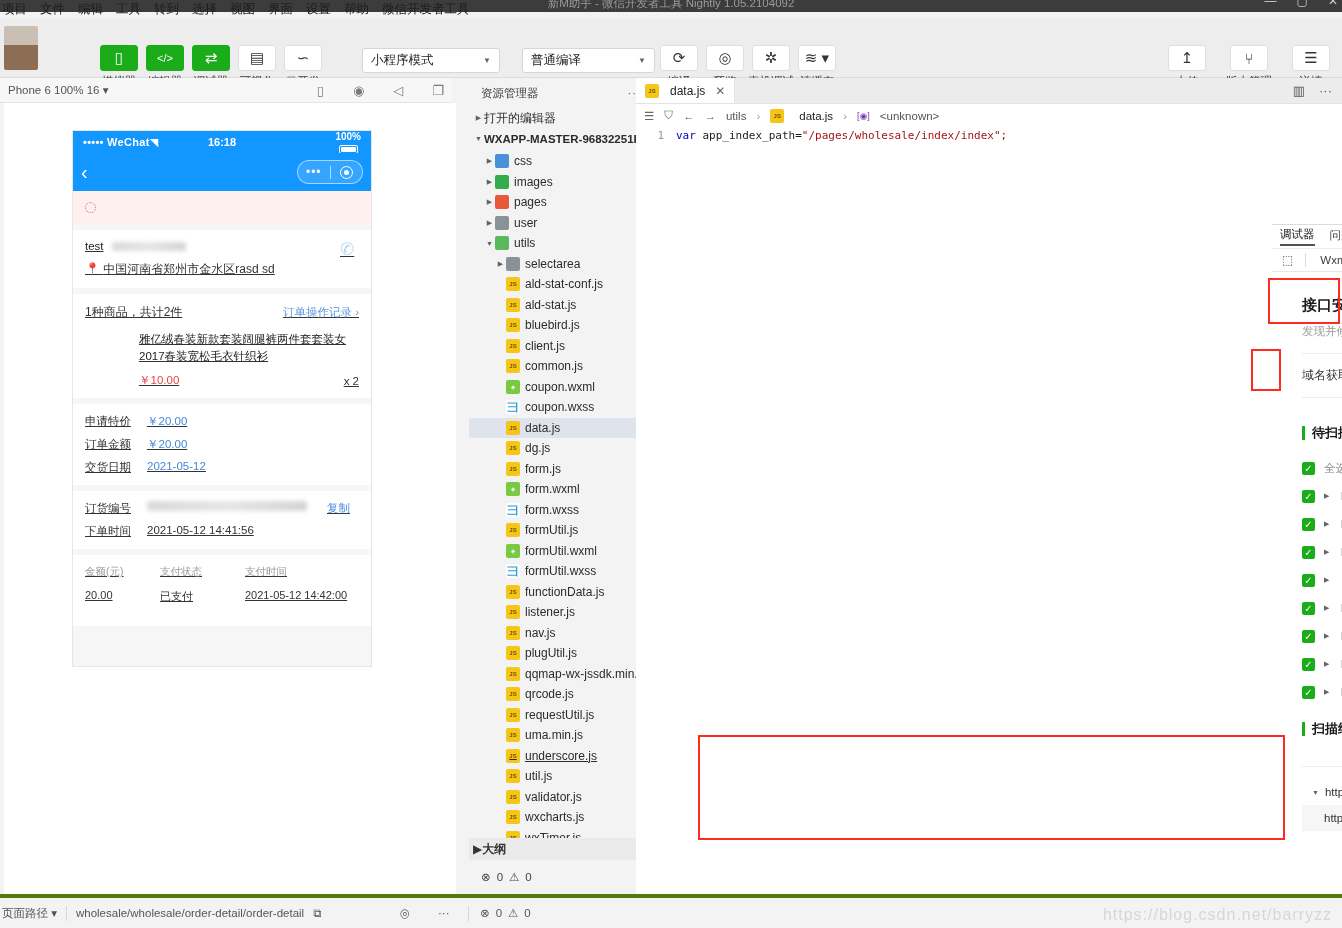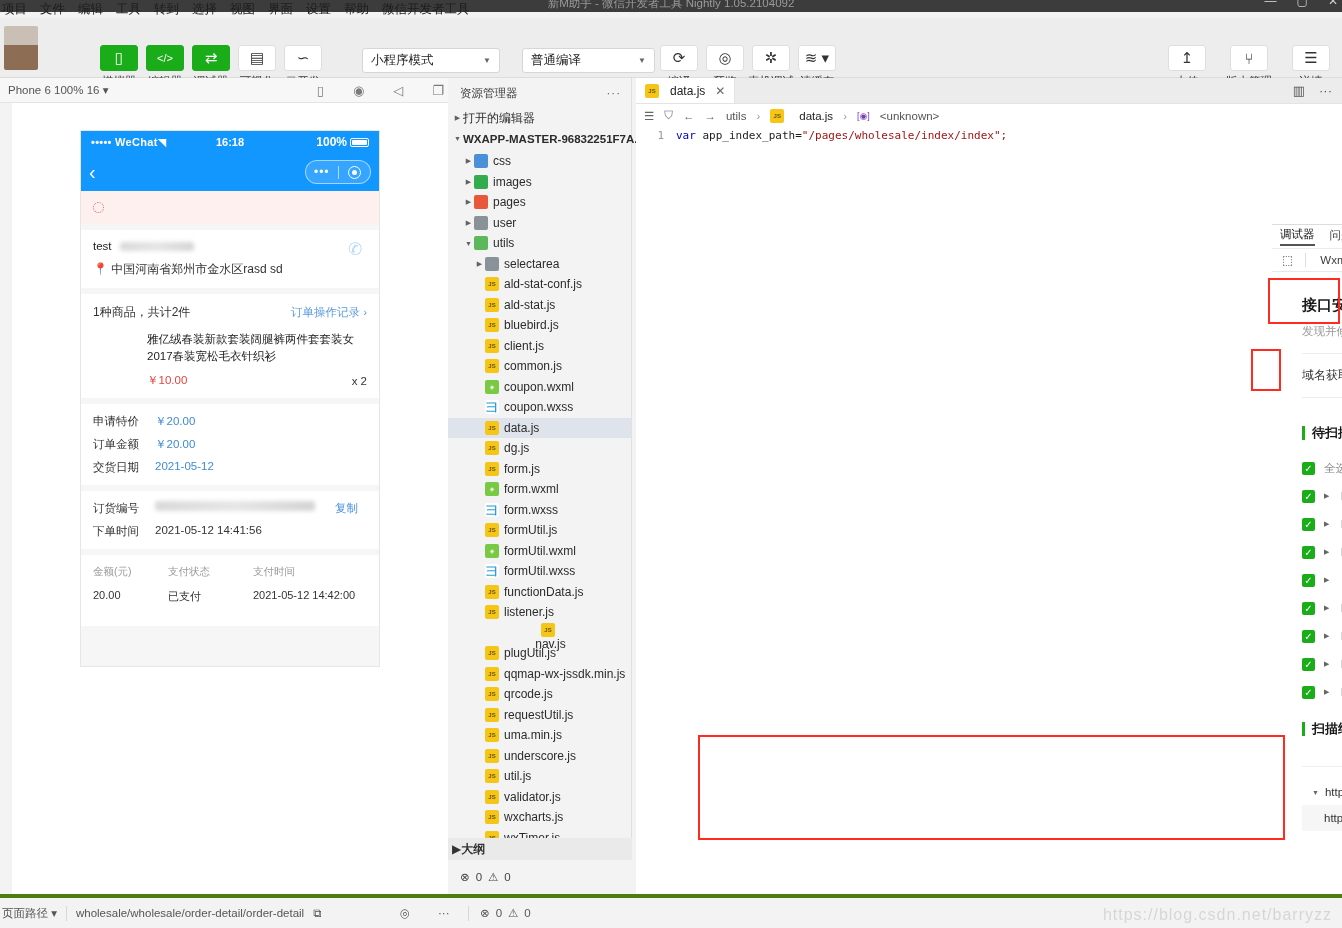--- a/index.html
+++ b/index.html
@@ -36,49 +36,49 @@
     border-radius:3px; display:flex; align-items:center; justify-content:space-between;
     padding:0 8px; font-size:12.5px; color:#222; }
   .sel .caret { font-size:8px; color:#666; }
 
   
   .simbar { position:absolute; left:0; top:78px; width:452px; height:25px;
     background:#f7f7f7; border-bottom:1px solid #e4e4e4;
     display:flex; align-items:center; padding:0 8px; }
   .simbar .devname { font-size:11.5px; color:#555; }
   .simbar .sicons { margin-left:auto; display:flex; gap:29px; color:#7a7a7a; font-size:13px; }
-  .simwrap { position:absolute; left:12px; top:103px; width:452px; height:791px; background:#fff; }
+  .simwrap { position:absolute; left:4px; top:103px; width:452px; height:791px; background:#fff; }
 
   .phone { position:absolute; left:68px; top:27px; width:300px; height:537px;
     background:#f6f6f6; border:1px solid #e6e6e6; overflow:hidden; }
   .ph-status { height:22px; background:#1296ff; color:#fff; display:flex; align-items:center;
     padding:0 10px; font-size:11px; font-weight:bold; }
   .ph-status .carrier { letter-spacing:.3px; }
   .ph-status .time { position:absolute; left:0; right:0; text-align:center; font-size:11px; }
-  .ph-status .batt { margin-left:auto; display:flex; align-items:center; gap:3px; font-size:12px; }
+  .ph-status .batt { margin-left:auto; display:flex; align-items:center; gap:3px; font-size:10px;flex-direction:column; }
   .batt-ico { width:19px; height:9px; border:1px solid #fff; border-radius:2px; position:relative; }
   .batt-ico:after{content:"";position:absolute;left:1px;top:1px;bottom:1px;right:1px;background:#fff;border-radius:1px;}
   .ph-nav { height:38px; background:#1296ff; color:#fff; display:flex; align-items:center;
     position:relative; padding:0 8px; }
   .ph-nav .back { font-size:20px; line-height:1; font-weight:300; }
   .ph-nav .title { position:absolute; left:0; right:0; text-align:center; font-size:14px; }
   .ph-caps { margin-left:auto; width:66px; height:24px; border:1px solid rgba(255,255,255,.55);
     border-radius:12px; display:flex; align-items:center; background:rgba(255,255,255,.15);
     position:relative; z-index:2; }
   .ph-caps .dots { flex:1; text-align:center; font-size:12px; letter-spacing:1px; }
   .ph-caps .divider { width:1px; height:13px; background:rgba(255,255,255,.6); }
   .ph-caps .tgt { flex:1; display:flex; align-items:center; justify-content:center; }
   .tgt-ring { width:13px; height:13px; border:1.5px solid #fff; border-radius:50%;
     display:flex; align-items:center; justify-content:center; }
   .tgt-ring i { width:5px; height:5px; background:#fff; border-radius:50%; display:block; }
 
   .ph-stripe { height:33px; background:#fdf0ee; display:flex; align-items:center; padding:0 12px; }
   .ring-ico { width:11px; height:11px; border:1.5px dotted #e96a5a; border-radius:50%; }
 
-  .ph-card { background:#fff; margin-top:6px; padding:10px 12px; }
+  .ph-card { background:#fff; margin-top:6px; padding:10px 12px;text-decoration:underline; }
   .ph-addr-row { display:flex; align-items:flex-start; }
   .ph-addr-left { flex:1; }
   .ph-name { font-size:11.5px; color:#222; display:flex; align-items:center; gap:8px; }
   .blur { background:linear-gradient(90deg,#d9d9d9,#e6e6e6,#d4d4d4); border-radius:3px;
     filter:blur(2.2px); display:inline-block; }
   .ph-addr { font-size:12px; color:#333; margin-top:9px; }
   .phone-ico { width:19px; height:19px; color:#b9d8f5; font-size:17px; line-height:19px; }
 
   .ph-goods-head { display:flex; align-items:center; font-size:12px; color:#333; }
   .ph-goods-head .link { margin-left:auto; color:#5a9ae0; font-size:11.5px; }
@@ -94,21 +94,21 @@
   .kv .k { width:62px; color:#333; }
   .kv .v { color:#333; }
   .kv .v.blue { color:#3e8ad8; }
 
   .pay-tbl { display:flex; font-size:10.5px; color:#9a9a9a; }
   .pay-tbl div:nth-child(1){width:75px;} .pay-tbl div:nth-child(2){width:85px;}
   .pay-row { display:flex; font-size:11px; color:#333; margin-top:10px; }
   .pay-row div:nth-child(1){width:75px;} .pay-row div:nth-child(2){width:85px;}
 
   
-  .explorer { position:absolute; left:448px; top:78px; width:184px; height:816px;
+  .explorer { position:absolute; left:469px; top:78px; width:184px; height:816px;
     background:#f3f3f3; border-right:1px solid #e0e0e0; }
   .exp-head { height:30px; display:flex; align-items:center; padding:0 10px 0 12px;
     font-size:11.5px; color:#3b3b3b; }
   .exp-head .dots { margin-left:auto; color:#666; letter-spacing:1px; }
   .exp-tree { height:746px; overflow:hidden; padding-top:2px; }
   .row { height:20.5px; display:flex; align-items:center; font-size:12px; color:#2b2b2b;
     white-space:nowrap; padding-right:4px; }
   .row.sel2 { background:#dfe4ec; }
   .row .tw { width:11px; font-size:7px; color:#616161; text-align:center; flex:none; }
   .ico { width:14px; height:14px; margin-right:5px; flex:none; border-radius:2px;
@@ -540,21 +540,21 @@
         <div class="row" style="padding-left: 26px;">
           <span class="tw"></span>
           <span class="ico js">JS</span>
           <span>functionData.js</span>
         </div>
         <div class="row" style="padding-left: 26px;">
           <span class="tw"></span>
           <span class="ico js">JS</span>
           <span>listener.js</span>
         </div>
-        <div class="row" style="padding-left: 26px; flex-direction: column;">
+        <div class="row" style="padding-left: 26px;">
           <span class="tw"></span>
           <span class="ico js">JS</span>
           <span>nav.js</span>
         </div>
         <div class="row" style="padding-left: 26px;">
           <span class="tw"></span>
           <span class="ico js">JS</span>
           <span>plugUtil.js</span>
         </div>
         <div class="row" style="padding-left: 26px;">
@@ -570,21 +570,21 @@
         <div class="row" style="padding-left: 26px;">
           <span class="tw"></span>
           <span class="ico js">JS</span>
           <span>requestUtil.js</span>
         </div>
         <div class="row" style="padding-left: 26px;">
           <span class="tw"></span>
           <span class="ico js">JS</span>
           <span>uma.min.js</span>
         </div>
-        <div class="row" style="padding-left: 26px;">
+        <div class="row" style="padding-left: 26px; text-decoration: underline;">
           <span class="tw"></span>
           <span class="ico js">JS</span>
           <span>underscore.js</span>
         </div>
         <div class="row" style="padding-left: 26px;">
           <span class="tw"></span>
           <span class="ico js">JS</span>
           <span>util.js</span>
         </div>
         <div class="row" style="padding-left: 26px;">

